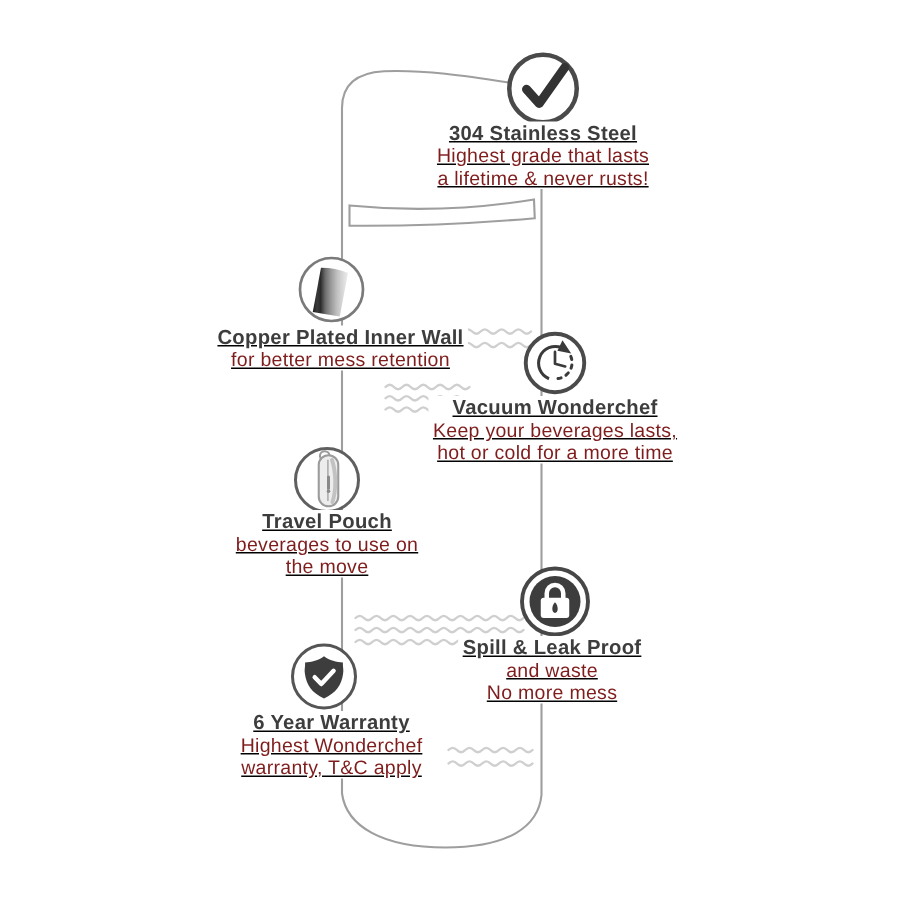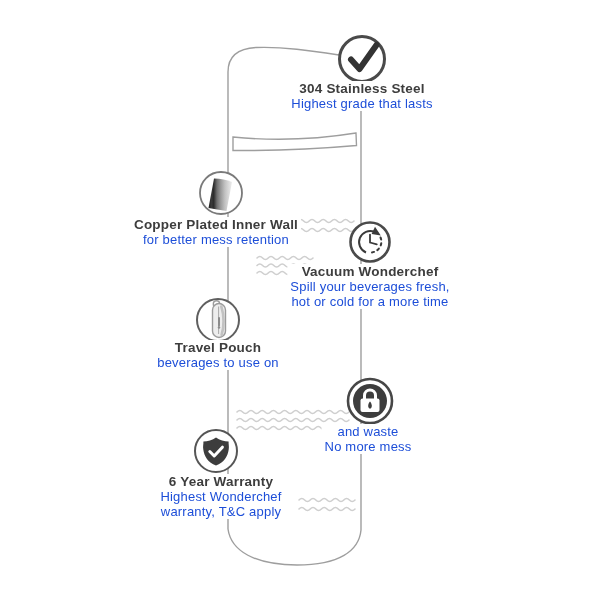--- a/index.html
+++ b/index.html
@@ -4,24 +4,24 @@
 <style>
   html,body{margin:0;padding:0;background:#fff;}
   .stage{
     position:relative;width:600px;height:600px;background:#fff;overflow:hidden;
     font-family:"Liberation Sans", sans-serif;
   }
   .stage svg{position:absolute;left:0;top:0;}
   .feature{
     position:absolute;transform:translateX(-50%);
     text-align:center;white-space:nowrap;z-index:2;
-    background:#fff;padding:0 3px;line-height:15px;font-size:13px;letter-spacing:.2px;
+    background:#fff;padding:0 3px;line-height:15px;font-size:13px;letter-spacing:.2px;text-decoration:underline;
   }
   .feature .title{font-weight:700;color:#3d3d3d;font-size:13.5px;}
-  .feature .line{color:#1d4ed8;}
+  .feature .line{color:#7f1d1d;}
 </style>
 </head>
 <body>
 
 <div class="stage">
 
   <svg width="600" height="600" viewBox="0 0 600 600">
     <defs>
       <linearGradient id="copperGrad" x1="0%" y1="0%" x2="100%" y2="0%">
         <stop offset="0%" stop-color="#1c1c1c"></stop>
@@ -99,39 +99,42 @@
                C 208,462.2 204.2,456.4 203.3,449.4
                C 202.7,446.4 203.6,444.4 203.4,441.6
                C 207.5,441.6 212.5,440.2 216,437.5 Z" fill="#3d3d3d"></path>
       <path d="M 209.8,451.5 L 214.2,456 L 222.4,447.2" fill="none" stroke="#ffffff" stroke-width="3" stroke-linecap="round" stroke-linejoin="round"></path>
     </g>
   </svg>
 
   <div class="feature" style="left:362px;top:81px">
     <div class="title">304 Stainless Steel</div>
     <div class="line">Highest grade that lasts</div>
+    <div class="line">a lifetime &amp; never rusts!</div>
   </div>
 
-  <div class="feature" style="left:216px;top:217px">
+  <div class="feature" style="left:227px;top:217px">
     <div class="title">Copper Plated Inner Wall</div>
     <div class="line">for better mess retention</div>
   </div>
 
   <div class="feature" style="left:370px;top:264px">
     <div class="title">Vacuum Wonderchef</div>
-    <div class="line">Spill your beverages fresh,</div>
+    <div class="line">Keep your beverages lasts,</div>
     <div class="line">hot or cold for a more time</div>
   </div>
 
   <div class="feature" style="left:218px;top:340px">
     <div class="title">Travel Pouch</div>
     <div class="line">beverages to use on</div>
+    <div class="line">the move</div>
   </div>
 
   <div class="feature" style="left:368px;top:424px">
+    <div class="title">Spill &amp; Leak Proof</div>
     <div class="line">and waste</div>
     <div class="line">No more mess</div>
   </div>
 
   <div class="feature" style="left:221px;top:474px">
     <div class="title">6 Year Warranty</div>
     <div class="line">Highest Wonderchef</div>
     <div class="line">warranty, T&amp;C apply</div>
   </div>
 

